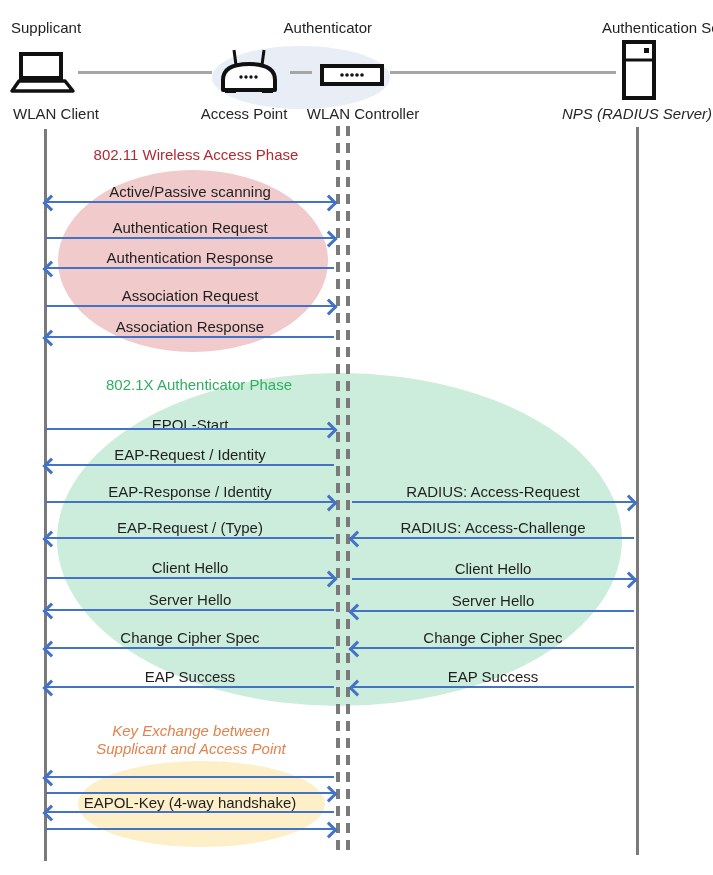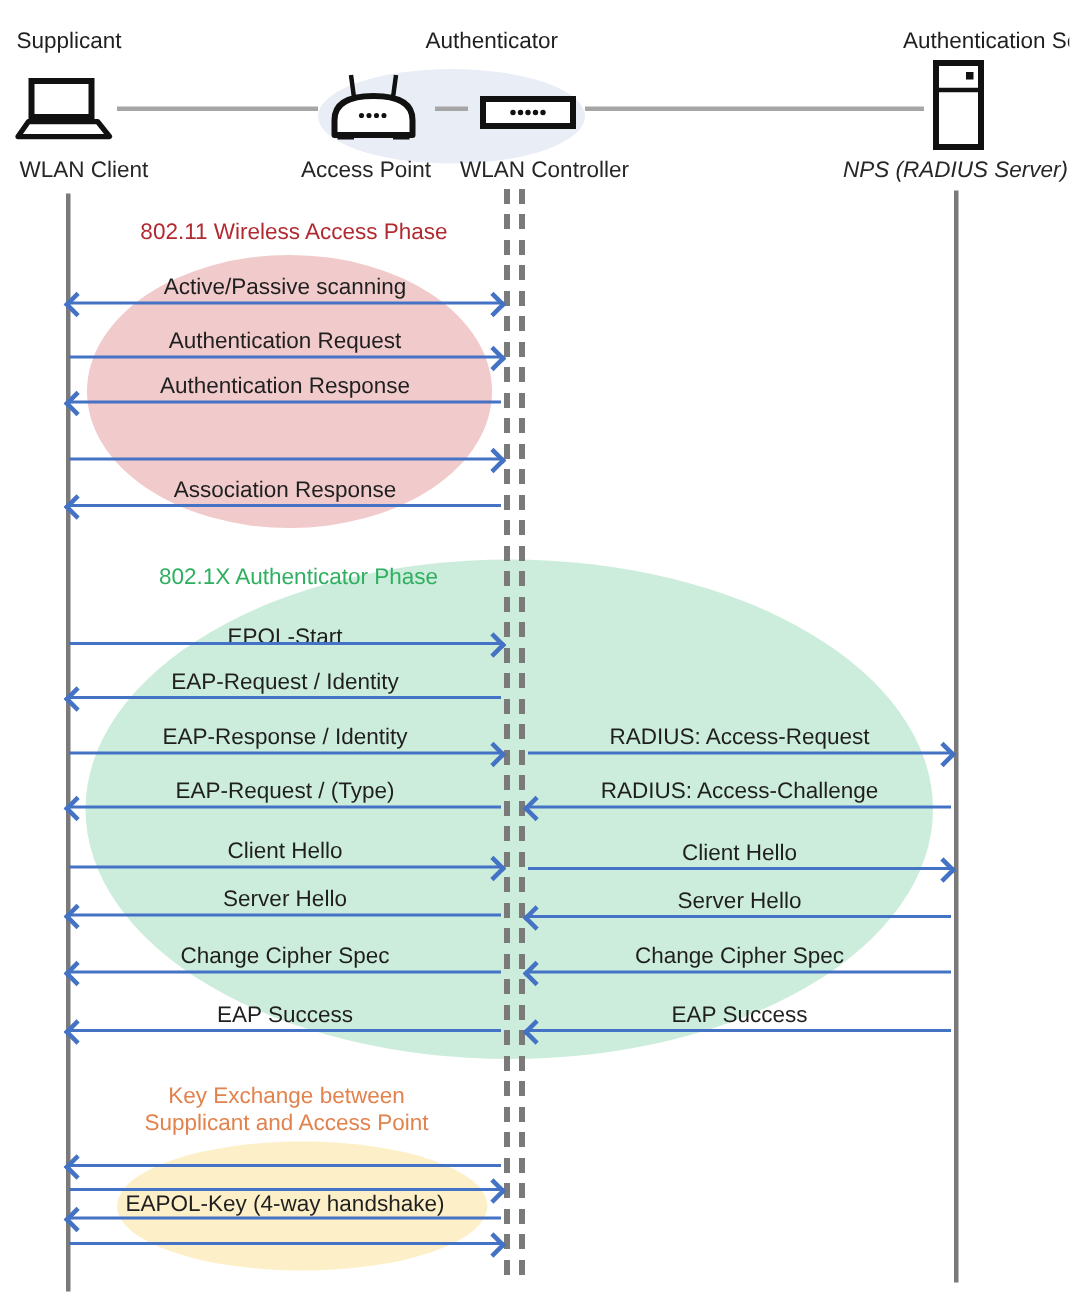--- a/index.html
+++ b/index.html
@@ -13,21 +13,21 @@
   .el-wireless{background:var(--phase-wireless-fill);}
   .el-dot1x{background:var(--phase-dot1x-fill);}
   .el-key{background:var(--phase-key-fill);}
   .lifeline{position:absolute;width:3px;background:var(--lifeline);}
   .lifeline-dashed{position:absolute;width:4px;
     background-image:repeating-linear-gradient(to bottom,var(--lifeline) 0 10px,transparent 10px 17px);}
   .connector{position:absolute;height:3px;background:var(--connector);}
   .phase-title{position:absolute;font-size:15px;text-align:center;white-space:nowrap;}
   .t-wireless{color:var(--phase-wireless-title);text-align:center;}
   .t-dot1x{color:var(--phase-dot1x-title);}
-  .t-key{color:var(--phase-key-title);}
+  .t-key{color:var(--phase-key-title);font-style:italic;}
   .msg-label{position:absolute;font-size:15px;color:#1f1f1f;text-align:center;
              height:18px;line-height:18px;white-space:nowrap;}
   .msg-arrow{position:absolute;height:2px;background:var(--arrow);}
   .chev{position:absolute;width:9px;height:9px;top:-4px;}
   .chev-l{left:-1px;border-top:3px solid var(--arrow);border-left:3px solid var(--arrow);transform:rotate(-45deg);}
   .chev-r{right:-1px;border-top:3px solid var(--arrow);border-right:3px solid var(--arrow);transform:rotate(45deg);}
   svg{display:block;}
 </style>
 </head>
 <body>
@@ -110,20 +110,21 @@
         <span class="chev chev-r"></span>
       </div>
       <div class="msg-label" style="left: 46px; width: 288px; top: 219px;">Authentication Request</div>
       <div class="msg-arrow" style="left: 46px; width: 288px; top: 237px;">
         <span class="chev chev-r"></span>
       </div>
       <div class="msg-label" style="left: 46px; width: 288px; top: 249px;">Authentication Response</div>
       <div class="msg-arrow" style="left: 46px; width: 288px; top: 267px;">
         <span class="chev chev-l"></span>
       </div>
+      <div class="msg-label" style="left: 46px; width: 288px; top: 287px;">Association Request</div>
       <div class="msg-arrow" style="left: 46px; width: 288px; top: 305px;">
         <span class="chev chev-r"></span>
       </div>
       <div class="msg-label" style="left: 46px; width: 288px; top: 318px;">Association Response</div>
       <div class="msg-arrow" style="left: 46px; width: 288px; top: 336px;">
         <span class="chev chev-l"></span>
       </div>
       <div class="msg-label" style="left: 46px; width: 288px; top: 416px; text-align: center;">EPOL-Start</div>
       <div class="msg-arrow" style="left: 46px; width: 288px; top: 428px;">
         <span class="chev chev-r"></span>

